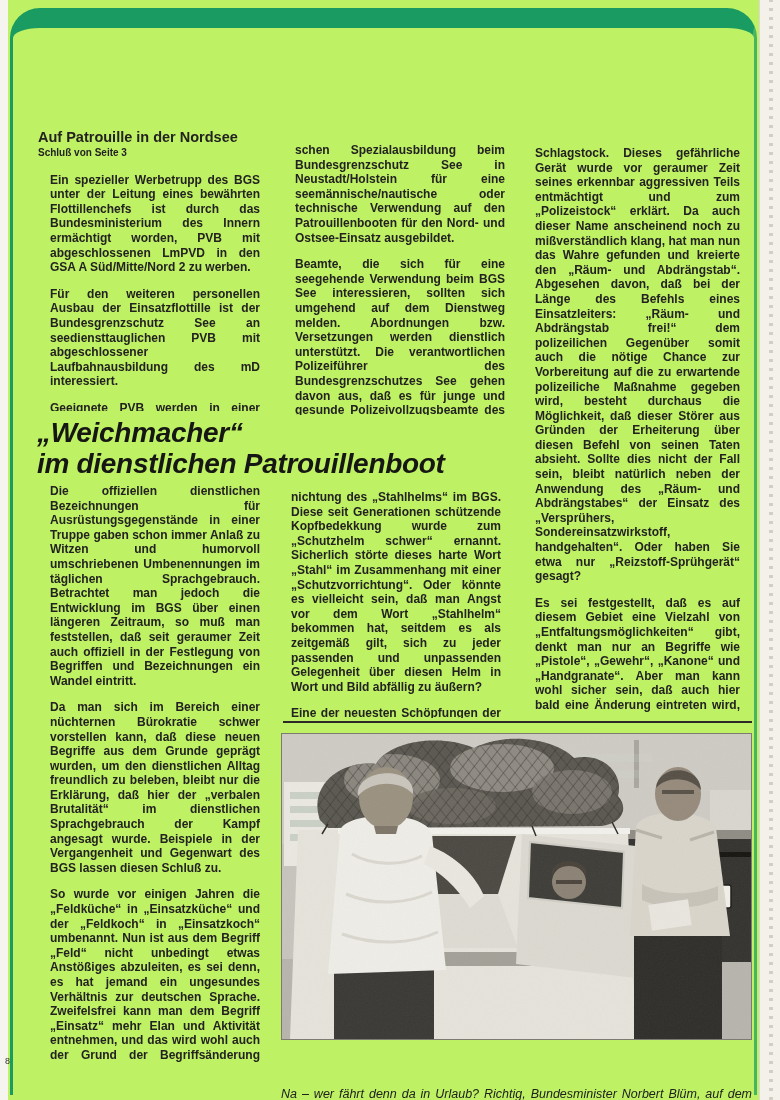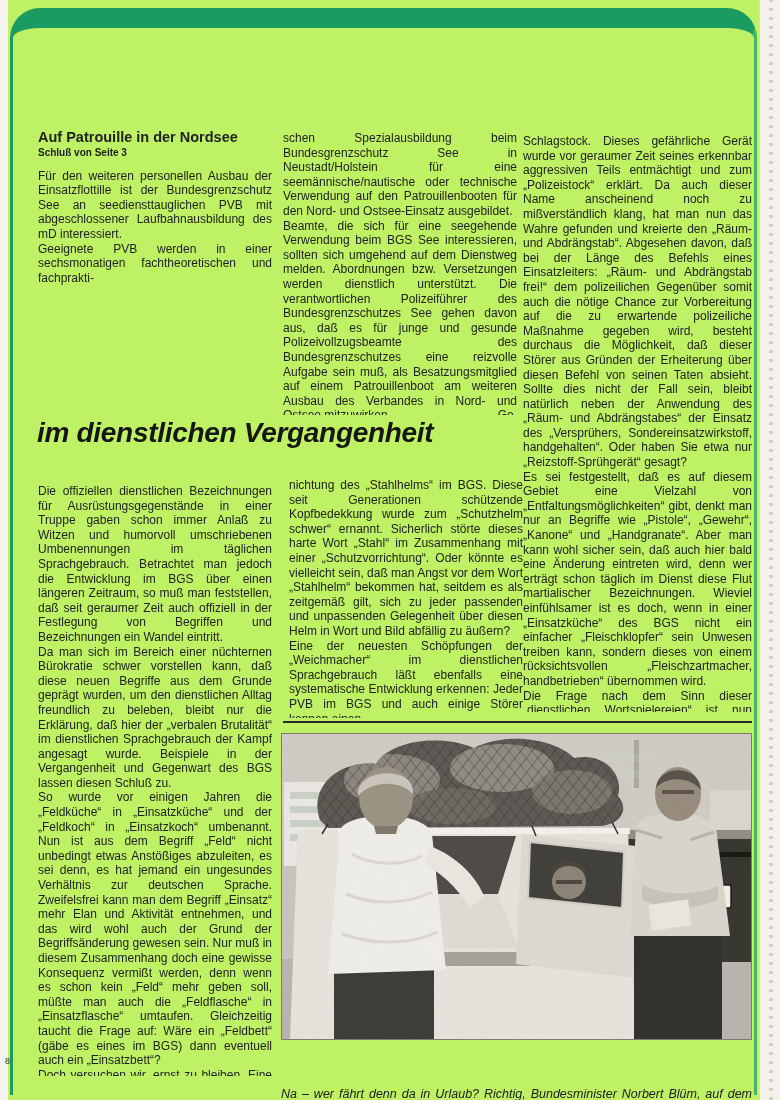--- a/index.html
+++ b/index.html
@@ -14,25 +14,25 @@
   .scan-right::before{content:"";position:absolute;left:9px;top:0;width:4px;height:100%;
     background:repeating-linear-gradient(0deg,rgba(170,165,155,.45) 0 3px,transparent 3px 9px);}
   .frame{
     position:absolute;left:10px;top:8px;width:741px;height:1067px;
     border-top:20px solid #1a9b61;
     border-left:3px solid #1a9b61;
     border-right:3px solid rgba(26,155,97,.72);
     border-radius:30px 30px 0 0;
   }
   .col{position:absolute;width:234px;text-align:justify;font-size:12px;line-height:14.6px;overflow:hidden;}
-  .col p{margin:0;}
+  .col p{margin:12px;font-weight:bold;}
   .a1c1{left:38px;top:129px;height:282px;}
   .a1c2{left:283px;top:131px;height:284px;}
-  .a2c1{left:38px;top:484px;height:592px;}
-  .a2c2{left:289px;top:478px;height:240px;}
+  .a2c1{left:38px;top:472px;height:592px;}
+  .a2c2{left:279px;top:478px;height:240px;}
   .a2c3{left:523px;top:134px;width:229px;height:578px;}
   .art-title{font-size:14.5px;font-weight:bold;margin:0 0 1px 0;line-height:16px;text-align:left;}
   .art-sub{font-size:10px;font-weight:bold;margin:0 0 8px 0;text-align:left;}
   .headline{
     position:absolute;left:37px;top:417px;width:500px;
     font-size:28px;font-weight:bold;font-style:italic;line-height:31px;
     letter-spacing:-0.3px;color:#161614;text-align:left;
   }
   .sig{float:right;}
   .rule{position:absolute;left:283px;top:721px;width:469px;height:2px;background:#2b2a26;}
@@ -47,34 +47,36 @@
 <body>
 
 <div class="page">
   <div class="scan-left"></div>
   <div class="scan-right"></div>
   <div class="frame"></div>
 
   <div class="col a1c1">
     <h2 class="art-title">Auf Patrouille in der Nordsee</h2>
     <div class="art-sub">Schluß von Seite 3</div>
+    <p>Ein spezieller Werbetrupp des BGS unter der Leitung eines bewährten Flottillenchefs ist durch das Bundesministerium des Innern ermächtigt worden, PVB mit abgeschlossenen LmPVD in den GSA A Süd/Mitte/Nord 2 zu werben.</p>
     <p>Für den weiteren personellen Ausbau der Einsatzflottille ist der Bundesgrenzschutz See an seediensttauglichen PVB mit abgeschlossener Laufbahnausbildung des mD interessiert.</p>
     <p>Geeignete PVB werden in einer sechsmonatigen fachtheoretischen und fachprakti-</p>
   </div>
 
   <div class="col a1c2">
     <p>schen Spezialausbildung beim Bundesgrenzschutz See in Neustadt/Holstein für eine seemännische/nautische oder technische Verwendung auf den Patrouillenbooten für den Nord- und Ostsee-Einsatz ausgebildet.</p>
     <p>
       <span>Beamte, die sich für eine seegehende Verwendung beim BGS See interessieren, sollten sich umgehend auf dem Dienstweg melden. Abordnungen bzw. Versetzungen werden dienstlich unterstützt. Die verantwortlichen Polizeiführer des Bundesgrenzschutzes See gehen davon aus, daß es für junge und gesunde Polizeivollzugsbeamte des Bundesgrenzschutzes eine reizvolle Aufgabe sein muß, als Besatzungsmitglied auf einem Patrouillenboot am weiteren Ausbau des Verbandes in Nord- und Ostsee mitzuwirken.</span>
       <span class="sig">Ge.</span>
     </p>
   </div>
 
   <div class="headline">
-    <div>im dienstlichen Vergangenheit</div>
+    <div>„Weichmacher“</div>
+    <div>im dienstlichen Patrouillenboot</div>
   </div>
 
   <div class="col a2c1">
     <p>Die offiziellen dienstlichen Bezeichnungen für Ausrüstungsgegenstände in einer Truppe gaben schon immer Anlaß zu Witzen und humorvoll umschriebenen Umbenennungen im täglichen Sprachgebrauch. Betrachtet man jedoch die Entwicklung im BGS über einen längeren Zeitraum, so muß man feststellen, daß seit geraumer Zeit auch offiziell in der Festlegung von Begriffen und Bezeichnungen ein Wandel eintritt.</p>
     <p>Da man sich im Bereich einer nüchternen Bürokratie schwer vorstellen kann, daß diese neuen Begriffe aus dem Grunde geprägt wurden, um den dienstlichen Alltag freundlich zu beleben, bleibt nur die Erklärung, daß hier der „verbalen Brutalität“ im dienstlichen Sprachgebrauch der Kampf angesagt wurde. Beispiele in der Vergangenheit und Gegenwart des BGS lassen diesen Schluß zu.</p>
     <p>So wurde vor einigen Jahren die „Feldküche“ in „Einsatzküche“ und der „Feldkoch“ in „Einsatzkoch“ umbenannt. Nun ist aus dem Begriff „Feld“ nicht unbedingt etwas Anstößiges abzuleiten, es sei denn, es hat jemand ein ungesundes Verhältnis zur deutschen Sprache. Zweifelsfrei kann man dem Begriff „Einsatz“ mehr Elan und Aktivität entnehmen, und das wird wohl auch der Grund der Begriffsänderung gewesen sein. Nur muß in diesem Zusammenhang doch eine gewisse Konsequenz vermißt werden, denn wenn es schon kein „Feld“ mehr geben soll, müßte man auch die „Feldflasche“ in „Einsatzflasche“ umtaufen. Gleichzeitig taucht die Frage auf: Wäre ein „Feldbett“ (gäbe es eines im BGS) dann eventuell auch ein „Einsatzbett“?</p>
     <p>Doch versuchen wir, ernst zu bleiben. Eine der wichtigsten Umbenennungen in der letzten Zeit ist sicherlich die verbale Ver-</p>
   </div>
 
   <div class="col a2c2">

